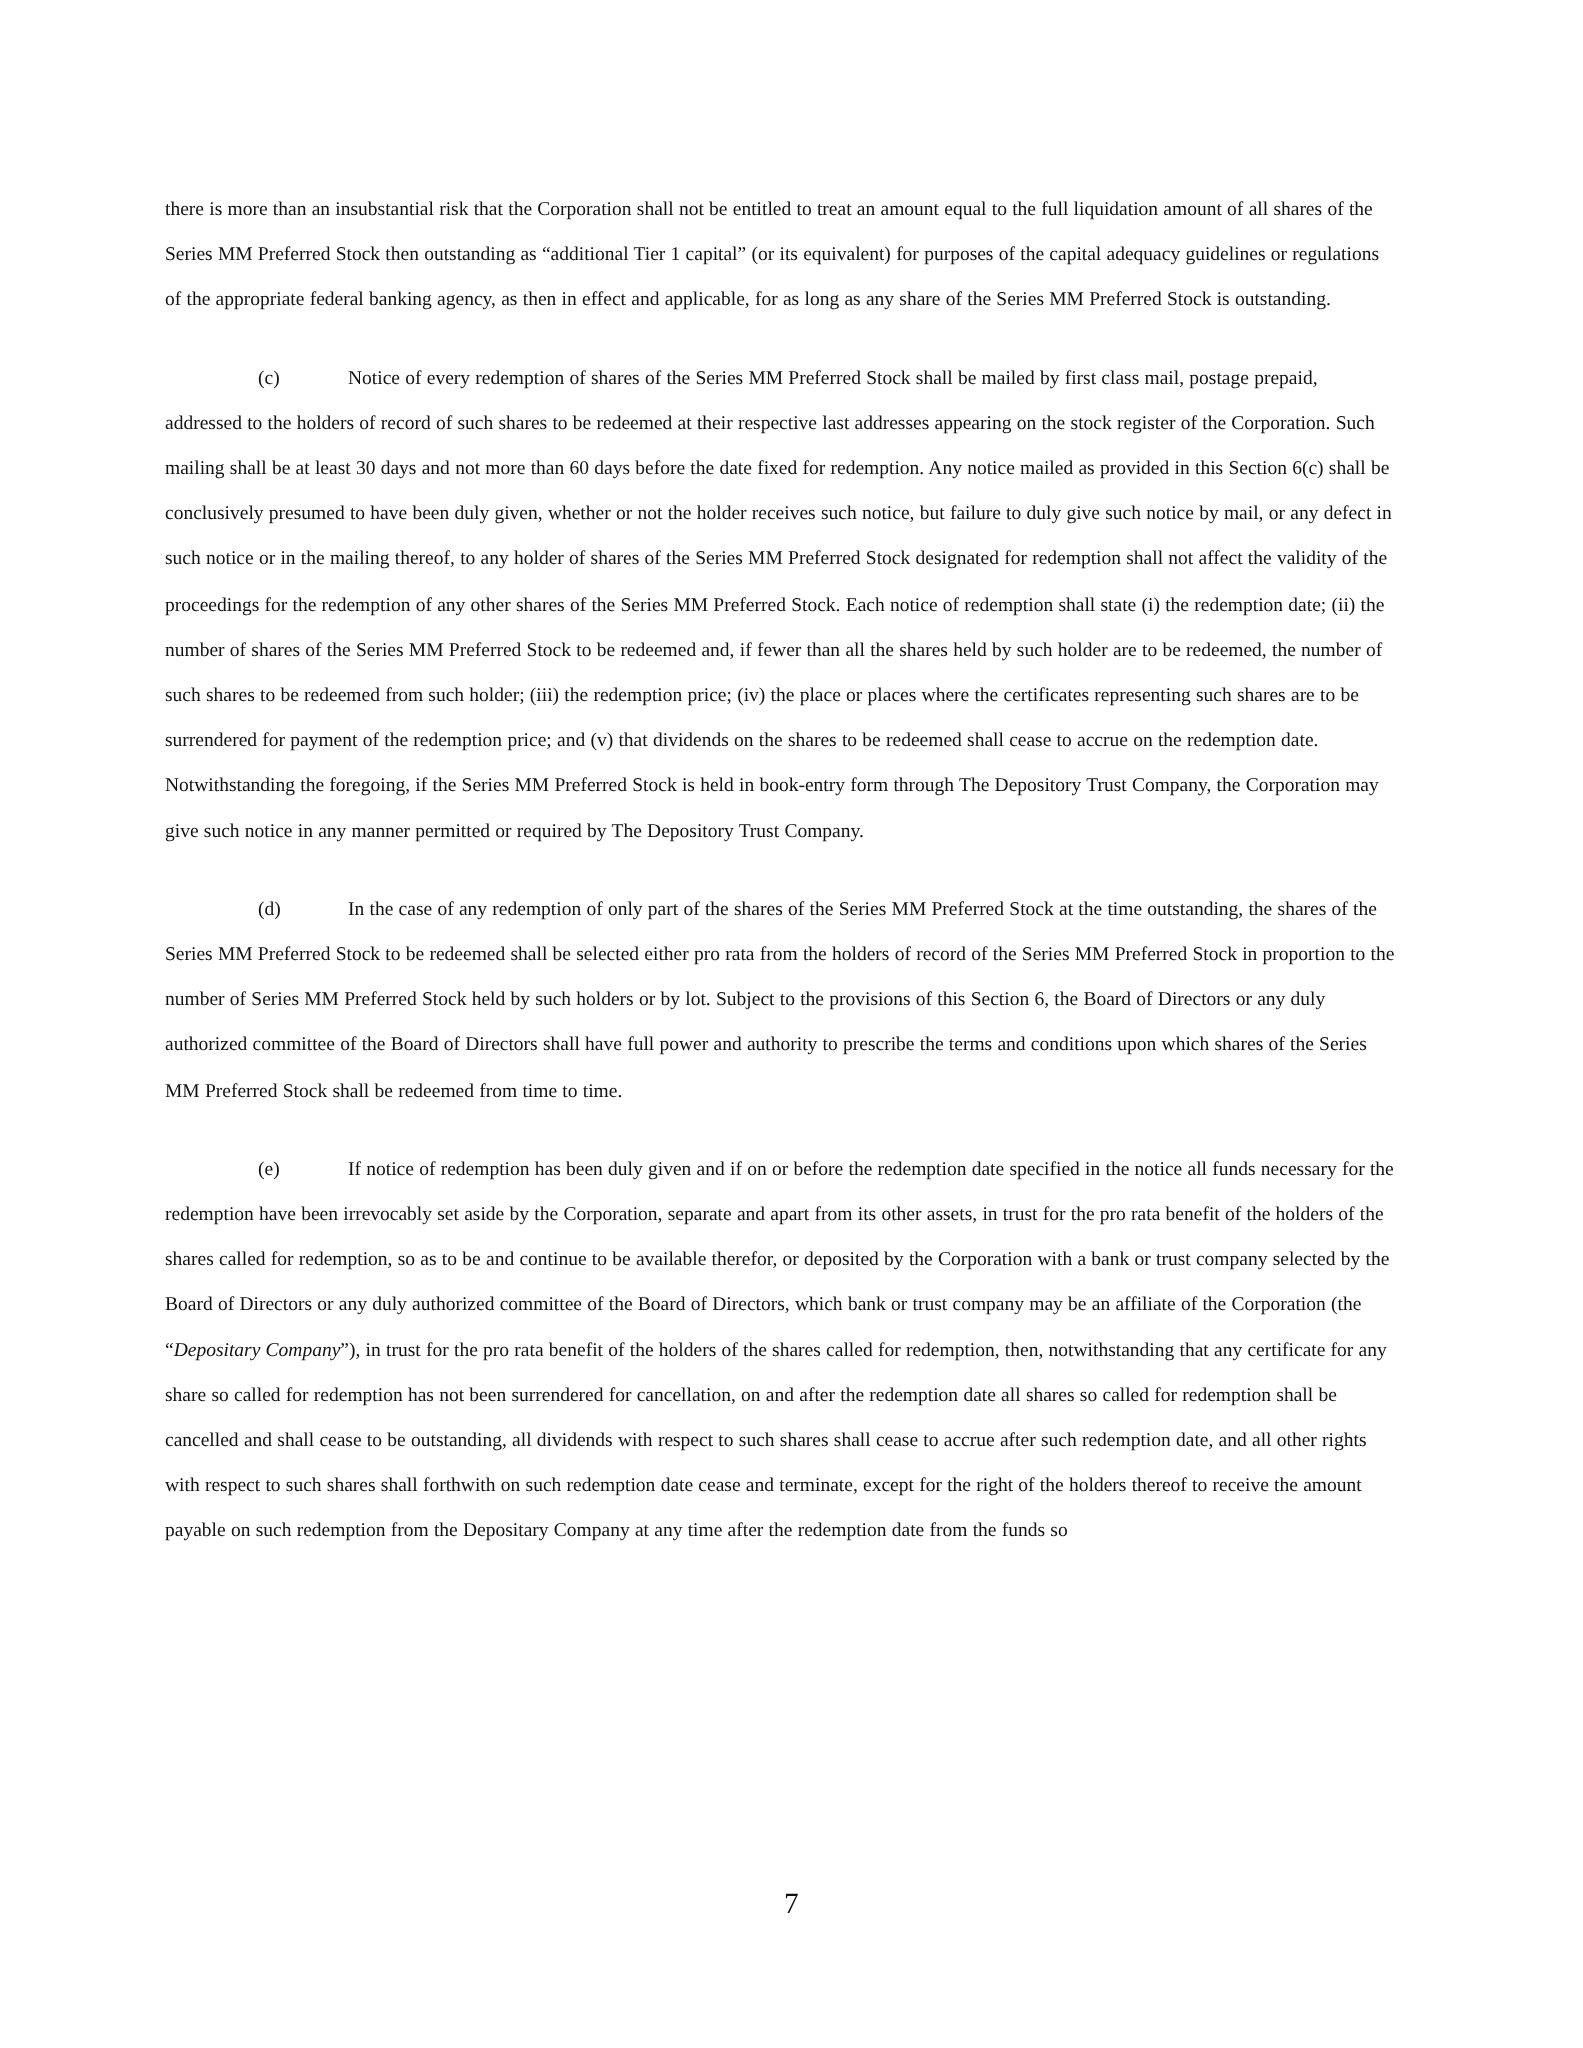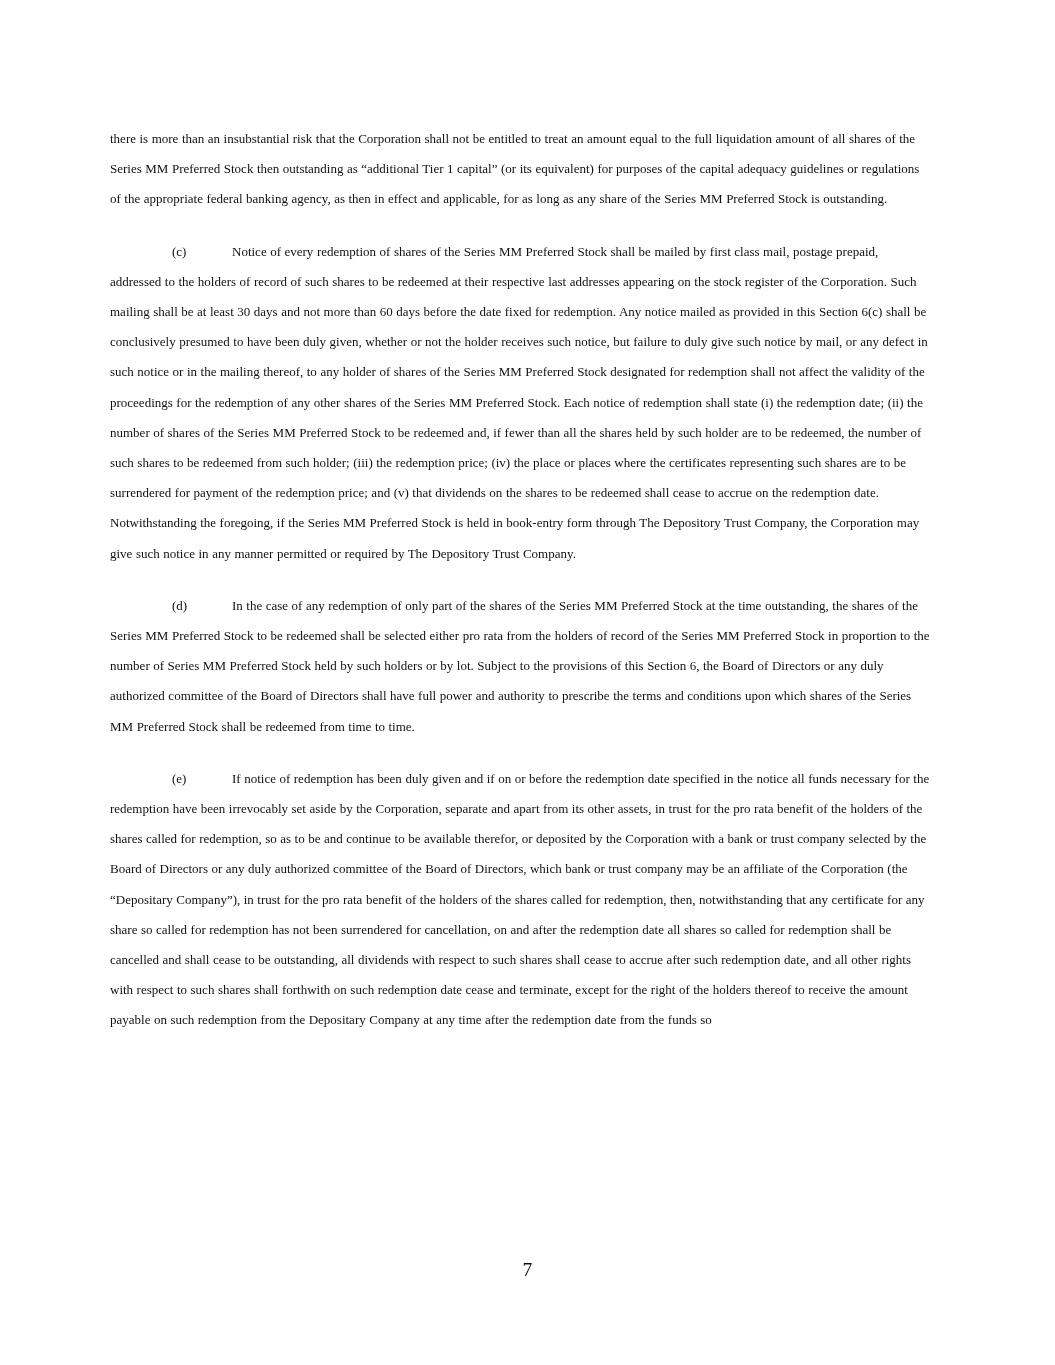--- a/index.html
+++ b/index.html
@@ -38,20 +38,21 @@
   p.para:last-of-type {
     margin-bottom: 0;
   }
   .indent-label {
     display: inline-block;
     width: 60px;
     margin-left: 62px;
     text-indent: 0;
   }
   .italic {
+    font-style: italic;
   }
   .page-number {
     position: absolute;
     left: 0;
     right: 0;
     top: 1258px;
     text-align: center;
     font-size: 19.6px;
     line-height: 24px;
     font-family: "Liberation Serif", "DejaVu Serif", serif;

